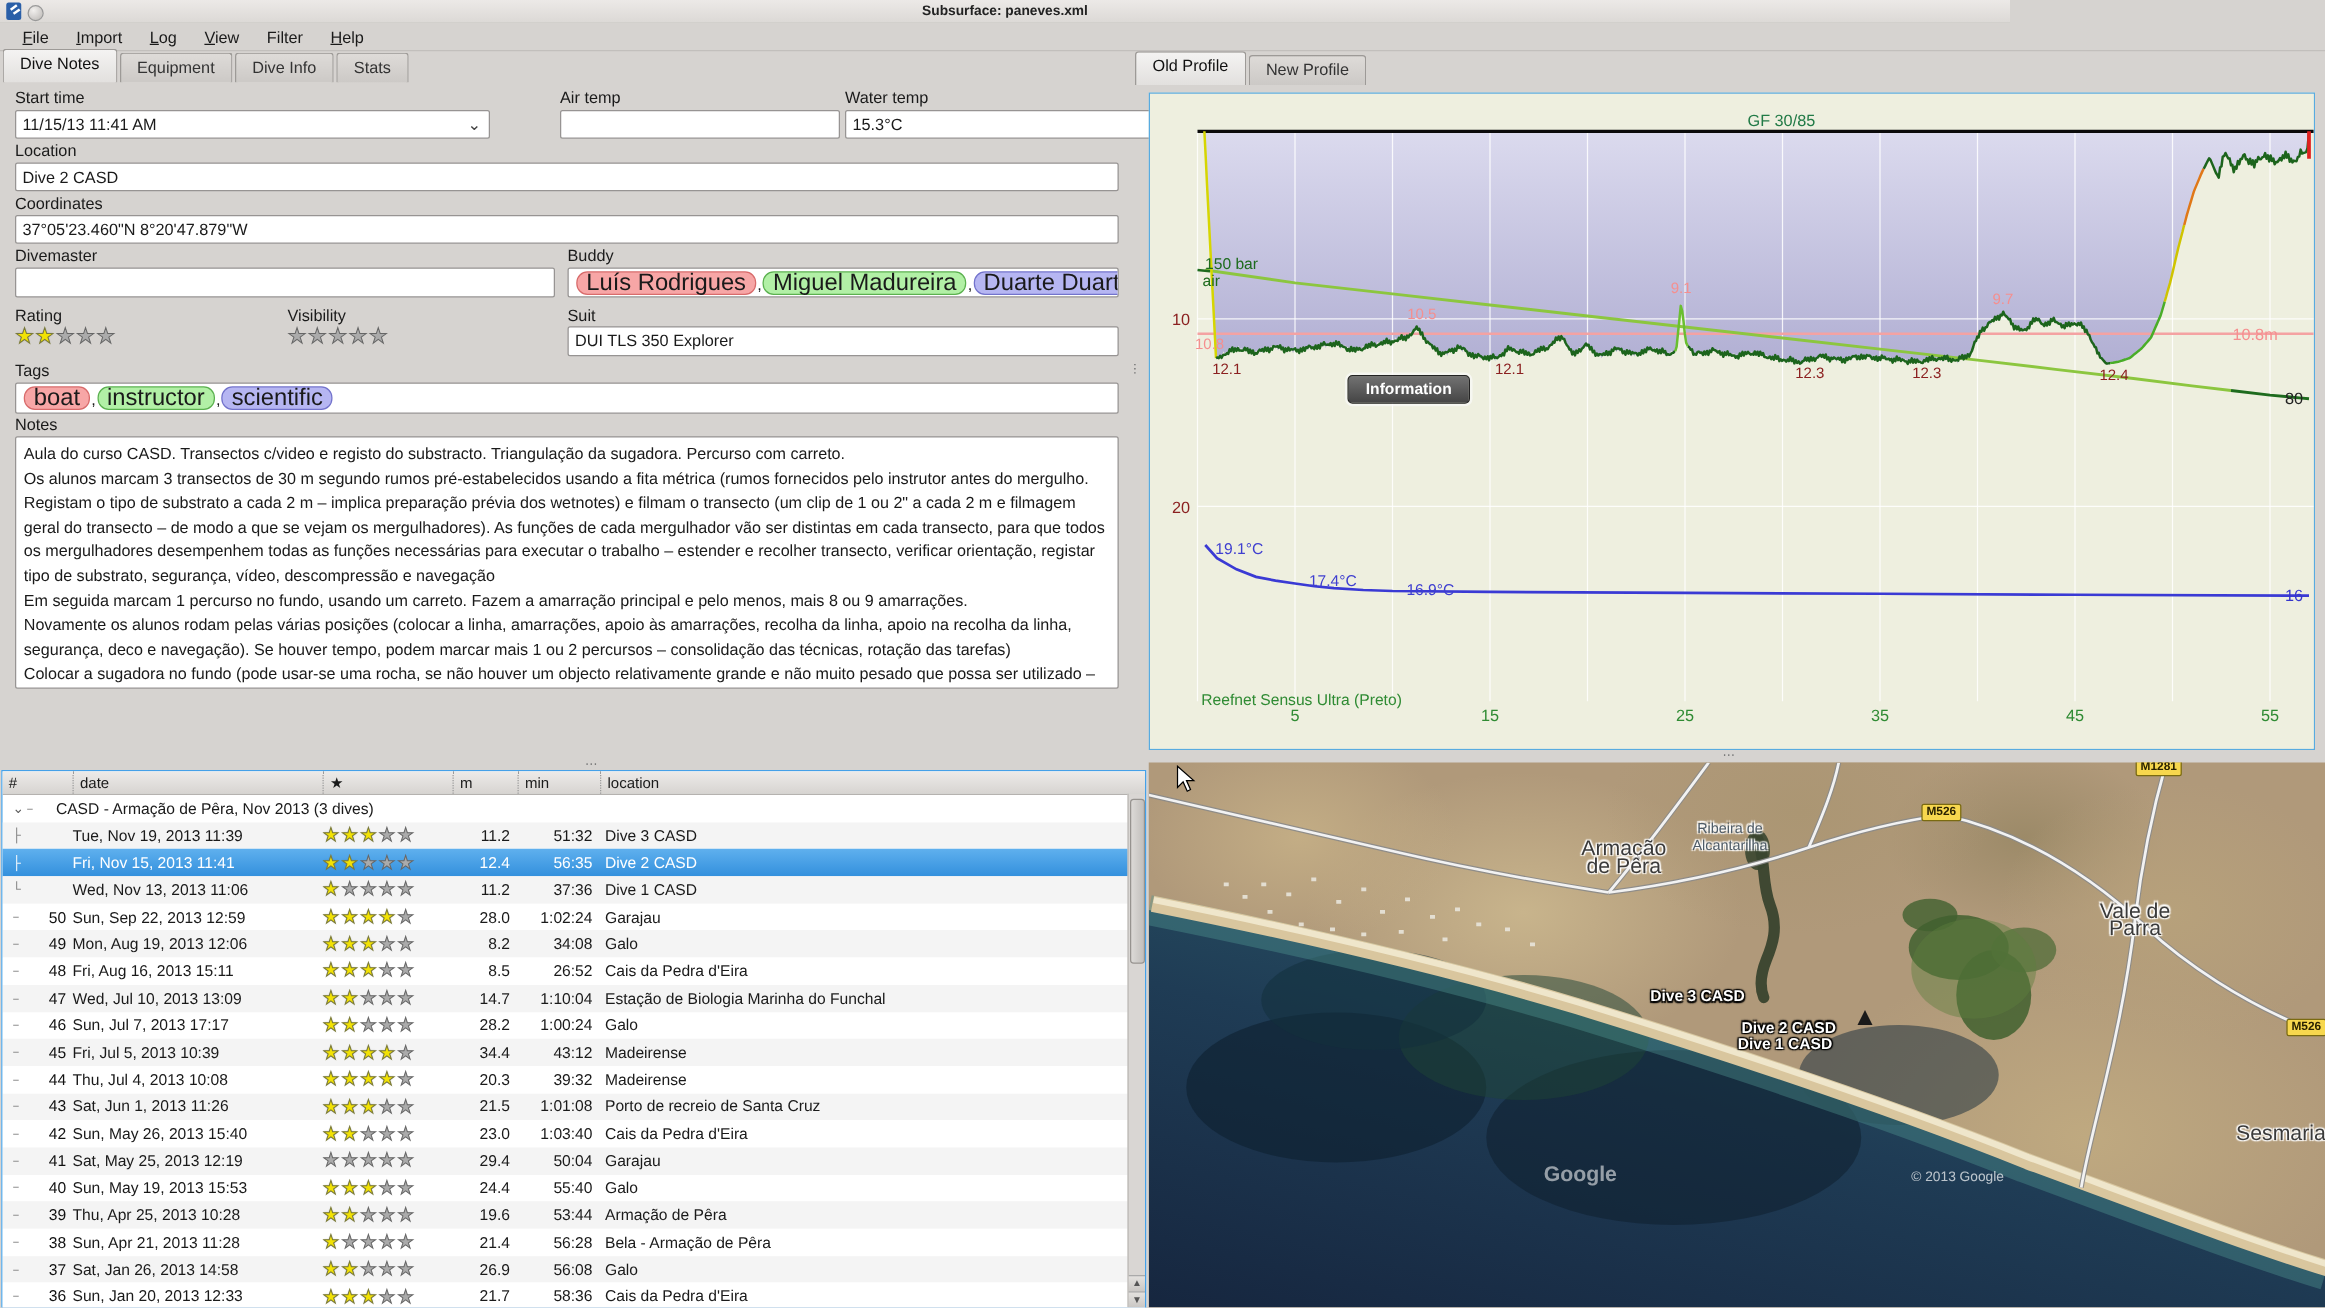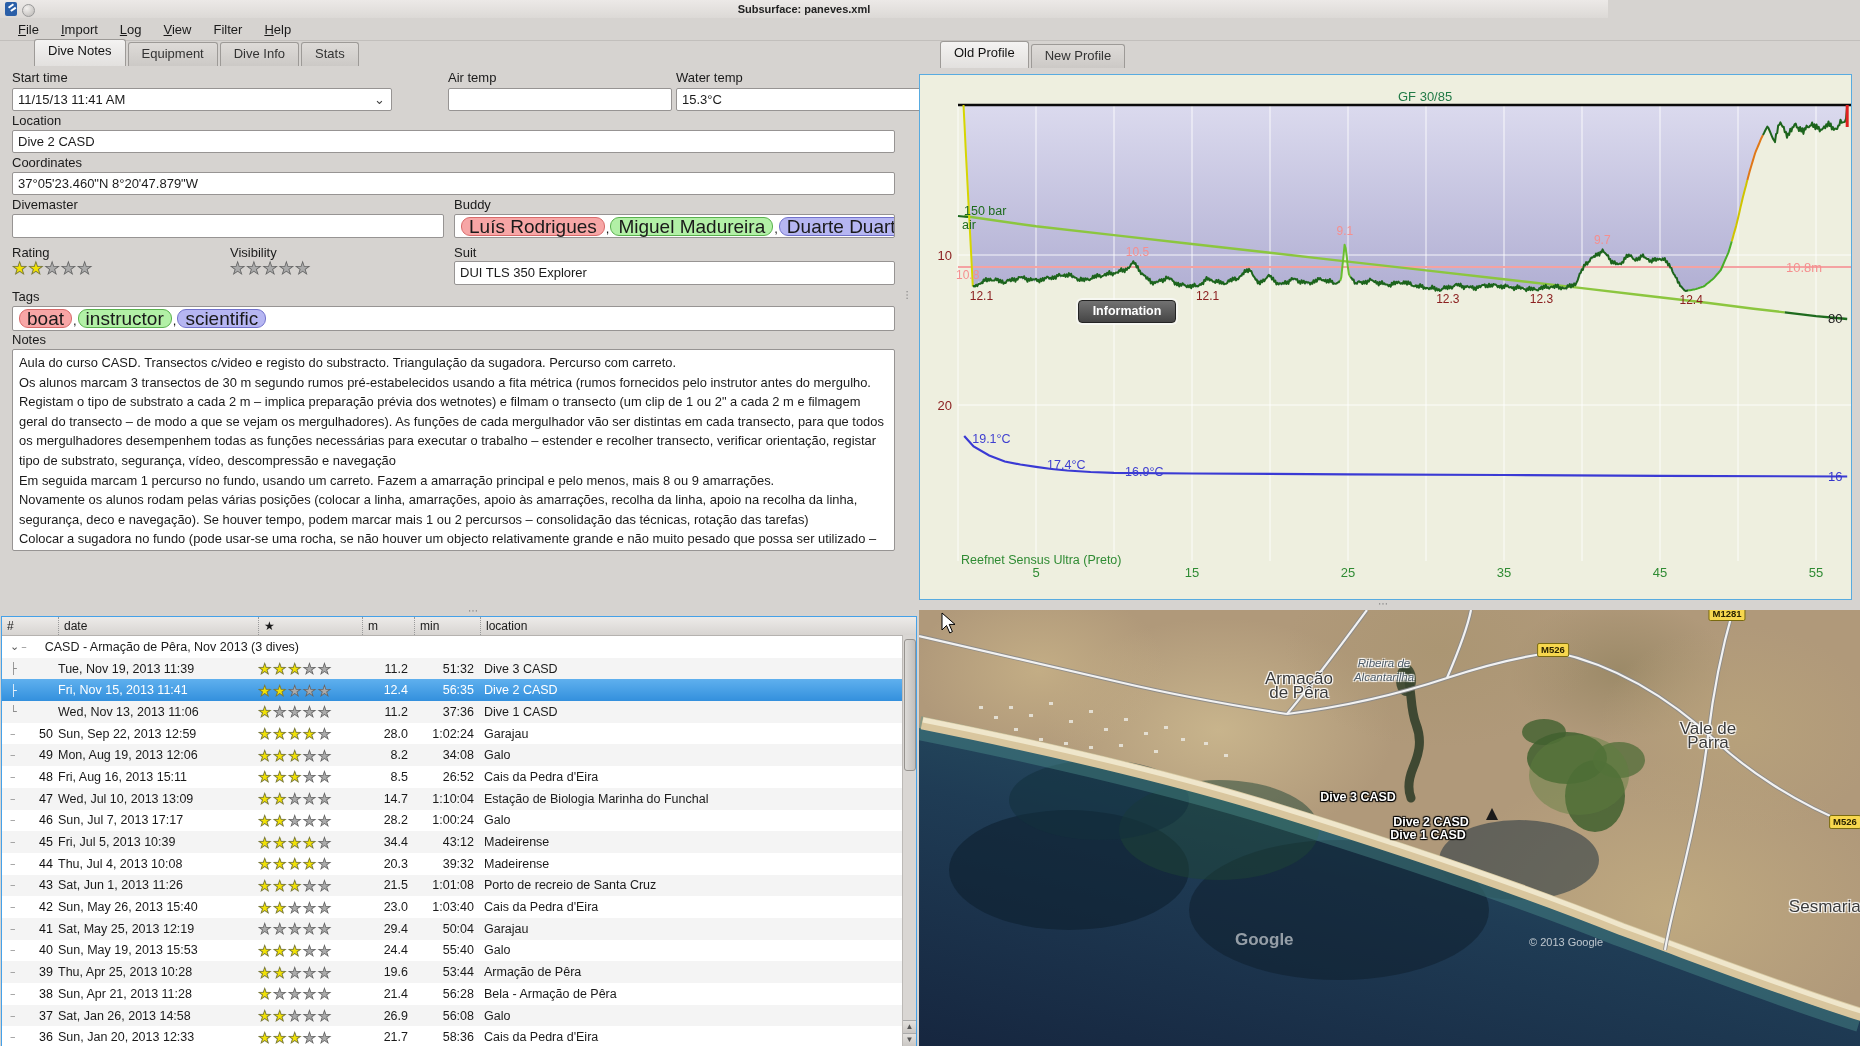--- a/index.html
+++ b/index.html
@@ -14,21 +14,21 @@
     border-bottom:1px solid #c6c3c0;font-size:11px;text-align:center;line-height:18px;color:#222;font-weight:bold;}
   #app-icon{left:5px;top:2px;width:12px;height:14px;background:#2a5fa8;border-radius:2px;}
   #app-icon:after{content:"";position:absolute;left:3px;top:3px;width:6px;height:2px;background:#fff;transform:rotate(-35deg);box-shadow:0 4px 0 #fff;}
   #win-button{left:22px;top:4px;width:11px;height:11px;border-radius:50%;
     background:radial-gradient(circle at 35% 30%,#f2f0ee,#b9b6b3);border:1px solid #999;}
   #menubar{left:0;top:18px;width:1860px;height:22px;display:flex;align-items:center;padding-left:8px;gap:2px;
     background:#d6d3d0;border-bottom:1px solid #c2bfbc;}
   .menu-item{padding:0 10px;font-size:13px;line-height:21px;}
   .menu-item.accel::first-letter{text-decoration:underline;}
   
-  .tabbar{display:flex;align-items:flex-end;margin-left:32px;}
+  .tabbar{display:flex;align-items:flex-end;}
   #left-tabbar{left:2px;top:40px;width:900px;height:26px;}
   #right-tabbar{left:908px;top:42px;width:400px;height:26px;}
   .tab{font-size:13px;padding:3px 13px 4px 13px;margin-right:2px;background:linear-gradient(#dedbd8,#ccc9c6);
     border:1px solid #9d9a97;border-bottom:none;border-radius:3px 3px 0 0;color:#333;height:16px;}
   .tab.active{background:linear-gradient(#f4f3f2,#e2e0de);height:19px;color:#111;}
   
   .f-label{font-size:13px;color:#1a1a1a;}
   .input{background:#fff;border:1px solid #979493;border-radius:2px;font-size:13px;
     padding:2px 5px;line-height:18px;white-space:nowrap;overflow:hidden;box-sizing:border-box;}
   .combo-arrow{position:absolute;right:6px;top:2px;font-size:13px;color:#444;}
@@ -75,21 +75,21 @@
     background:
       radial-gradient(180px 120px at 120px 60px,#c3ad85 0%,rgba(195,173,133,0) 70%),
       radial-gradient(220px 140px at 520px 40px,#ab9673 0%,rgba(171,150,115,0) 70%),
       radial-gradient(200px 150px at 820px 120px,#b7a17b 0%,rgba(183,161,123,0) 70%),
       radial-gradient(160px 100px at 700px 60px,#9c8a68 0%,rgba(156,138,104,0) 70%),
       radial-gradient(250px 160px at 300px 120px,#c8b48c 0%,rgba(200,180,140,0) 70%),
       radial-gradient(300px 200px at 750px 300px,#bfa980 0%,rgba(191,169,128,0) 75%),
       #b0997a;}
   .map-label{position:absolute;color:#3a3a3a;font-size:17px;text-align:center;line-height:14px;
     text-shadow:1px 1px 1px #fff,-1px -1px 1px #fff,1px -1px 1px #fff,-1px 1px 1px #fff;transform:translateX(-50%);white-space:pre-line;}
-  .map-label.water{color:#4e5c68;font-style:italic;font-size:11.5px;}
+  .map-label.water{color:#4e5c68;font-size:11.5px;}
   .badge{position:absolute;background:#f7d74e;border:1px solid #7a6a10;border-radius:2px;color:#2a2200;
     font-size:9.5px;font-weight:bold;padding:0px 3px;line-height:12px;transform:translateX(-50%);}
   .dive-label{position:absolute;color:#fff;font-weight:bold;font-size:12.5px;transform:translateX(-50%);white-space:nowrap;
     text-shadow:1px 1px 1px #000,-1px -1px 1px #000,1px -1px 1px #000,-1px 1px 1px #000;}
   .watermark{position:absolute;color:#fff;}
   #scalebar{left:13px;top:402px;width:506px;height:23px;background:#dcdcdc;border:1px solid #3a3a3a;
     font-size:11px;color:#111;}
   #scalebar .slabel{position:absolute;top:1px;}
   #scalebar .bar{position:absolute;left:6px;right:6px;top:15px;height:5px;border:1px solid #1a1a1a;display:flex;}
   #scalebar .seg{flex:1;height:100%;}

